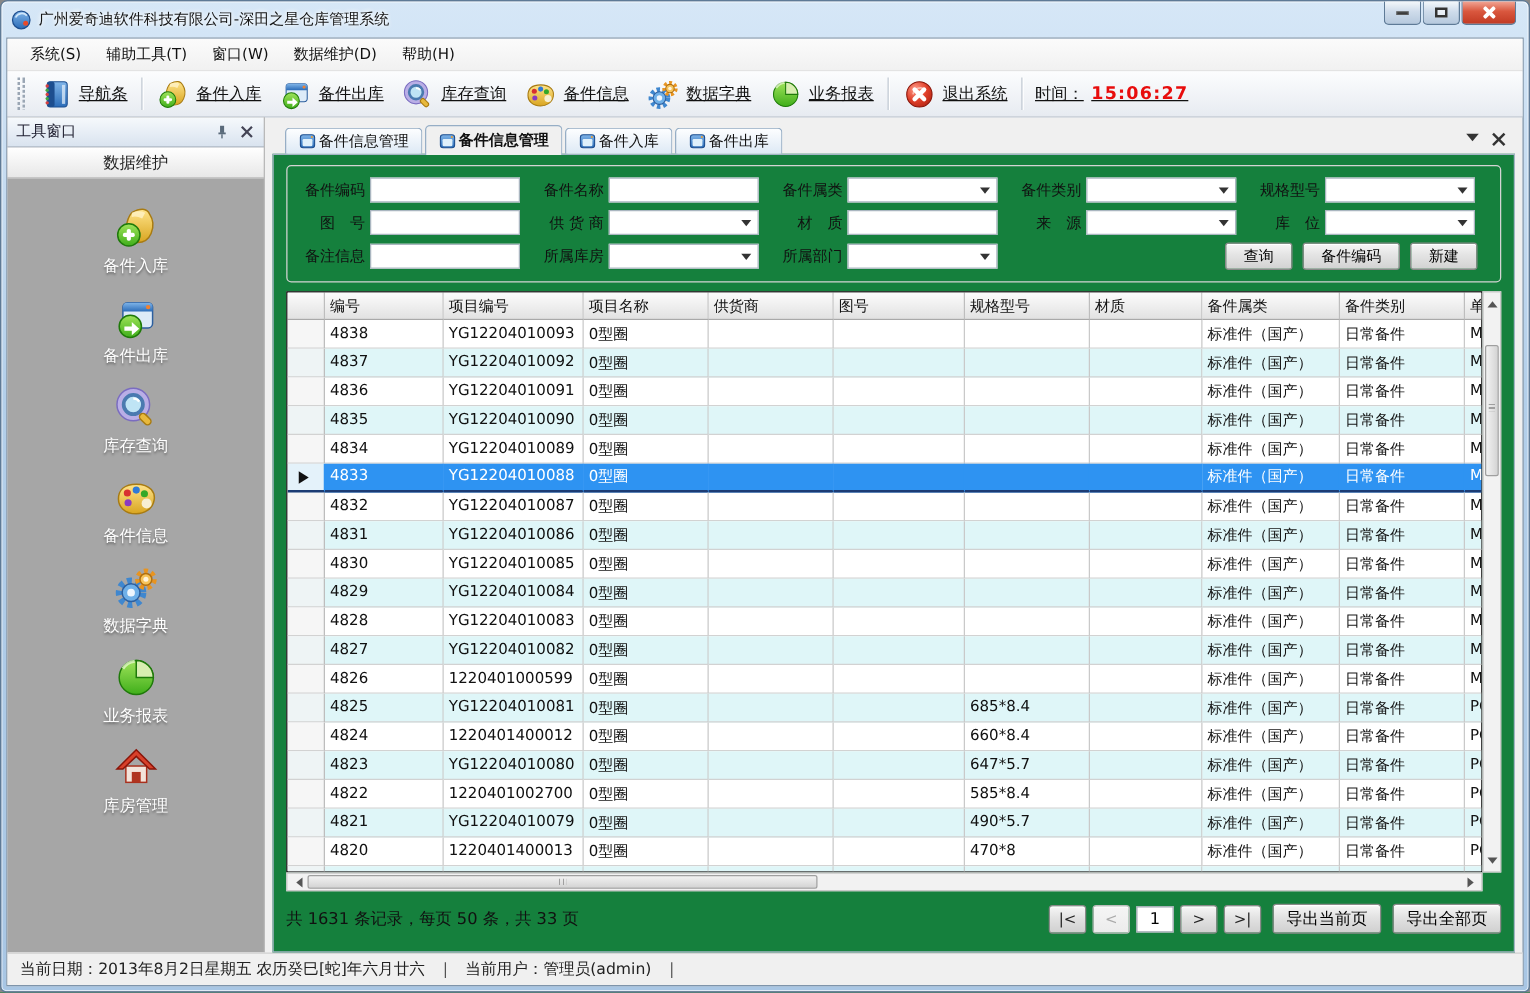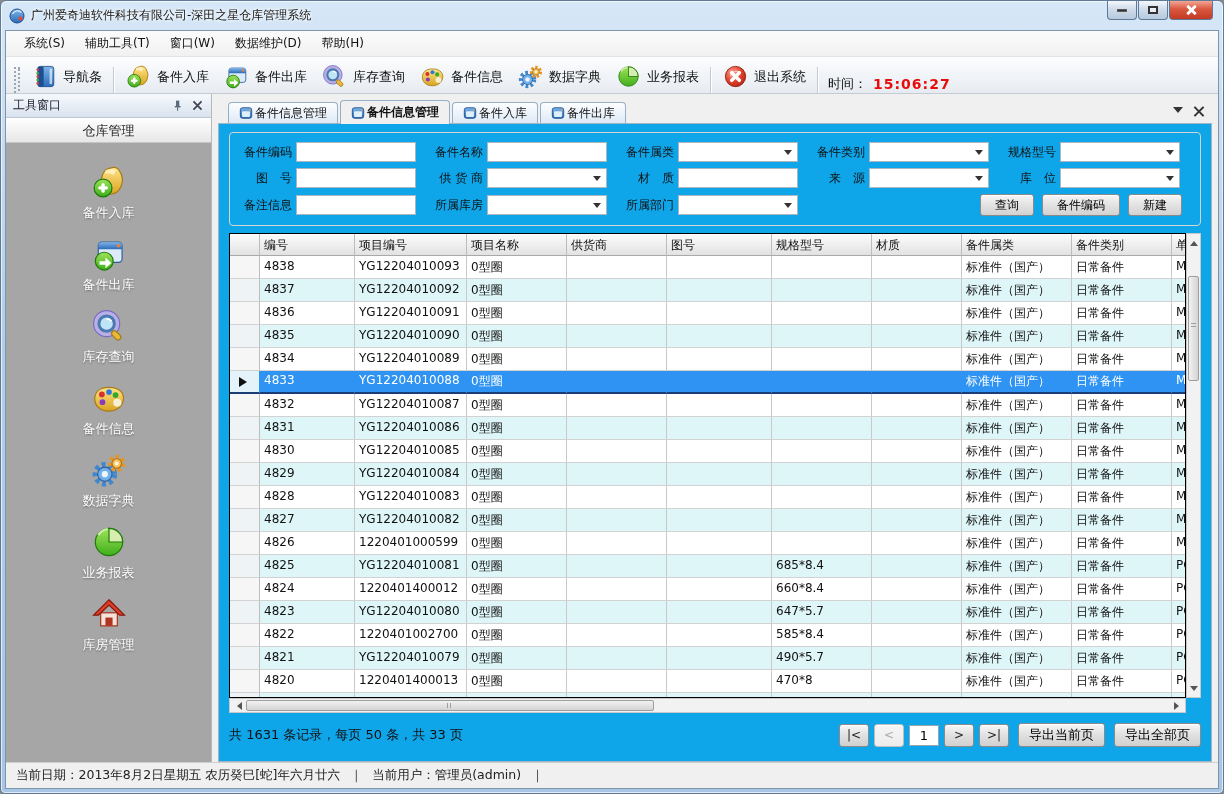--- a/index.html
+++ b/index.html
@@ -21,21 +21,21 @@
   .glyph-x { position:relative; width:12px; height:10px; }
   .glyph-x::before,.glyph-x::after { content:""; position:absolute; left:5px; top:-1px; width:3px; height:12px; background:#fff; border-radius:1px; }
   .glyph-x::before { transform:rotate(45deg); } .glyph-x::after { transform:rotate(-45deg); }
 
   .client { position:absolute; left:4px; right:4px; top:29px; bottom:4px; background:#f0f0f0;
     border:1px solid #7e94aa; display:flex; flex-direction:column; }
 
   
   .menubar { height:26px; background:linear-gradient(#fbfbfb,#f1f1f1); display:flex; padding-left:8px; border-bottom:1px solid #e3e3e3; }
   .menu-item { padding:4px 10px; }
-  .toolbar { height:37px; background:linear-gradient(#fcfdfe,#e7ebf1); border-bottom:1px solid #c3cbd5; display:flex; align-items:flex-end; padding:0 4px; }
+  .toolbar { height:37px; background:linear-gradient(#fcfdfe,#e7ebf1); border-bottom:1px solid #c3cbd5; display:flex; align-items:center; padding:0 4px;text-decoration:underline; }
   .grip { width:6px; height:26px; margin:0 4px; background:repeating-linear-gradient(#9aa6b4 0 2px,transparent 2px 4px),repeating-linear-gradient(#9aa6b4 0 2px,transparent 2px 4px); background-size:2px 100%,2px 100%; background-position:0 0,4px 2px; background-repeat:repeat-y; }
   .tool-btn { display:flex; align-items:center; gap:5px; padding:3px 7px; font-size:13px; border-radius:3px; }
   .tool-btn svg { width:27px; height:27px; }
   .tsep { width:1px; height:26px; background:#c2cad3; margin:0 4px; box-shadow:1px 0 0 #fff; }
   .time-wrap { display:flex; align-items:center; gap:6px; padding-left:6px; font-size:13px; }
   .time-value { color:#e80c0c; font-weight:bold; letter-spacing:1px; font-size:14px; }
 
   
   .main { flex:1; display:flex; min-height:0; }
   .sidebar { width:206px; display:flex; flex-direction:column; border-right:1px solid #b9b9b9; background:#a6a6a6; }
@@ -54,21 +54,21 @@
   .tab { height:21px; display:flex; align-items:center; gap:2px; padding:0 10px; margin-right:2px;
     background:linear-gradient(#fdfeff,#dde9f5); border:1px solid #96aec6; border-bottom:none; border-radius:4px 4px 0 0; font-size:12px; }
   .tab svg { width:14px; height:14px; }
   .tab.active { background:#f0f0f0; font-weight:bold; height:24px; margin-bottom:-1px; }
   .tabbar-tools { margin-left:auto; display:flex; align-items:center; gap:10px; padding:0 8px 5px 0; }
   .tri-down { width:0; height:0; border:5px solid transparent; border-top:6px solid #333; margin-top:5px; }
   .x-small { position:relative; width:11px; height:11px; }
   .x-small::before,.x-small::after { content:""; position:absolute; left:5px; top:0; width:2px; height:13px; background:#333; }
   .x-small::before { transform:rotate(45deg); } .x-small::after { transform:rotate(-45deg); }
 
-  .tabpage { flex:1; border:1px solid #a3b4c5; background:#0ea5e9; position:relative; z-index:1; overflow:hidden; }
+  .tabpage { flex:1; border:1px solid #a3b4c5; background:#15803d; position:relative; z-index:1; overflow:hidden; }
 
   
   .filterbox { margin:8px 10px 0 10px; border:1px solid #d4d4d4; border-radius:4px; padding:9px 6px 9px 4px;
     display:grid; grid-template-columns:repeat(5,184px); column-gap:7px; row-gap:6px; }
   .field { display:flex; align-items:center; }
   .field label { width:58px; text-align:right; margin-right:4px; white-space:pre; }
   .tbox { width:120px; height:20px; border:1px solid #aab6c0; background:#fff; font:inherit; padding:0 3px; }
   .combo { width:120px; height:20px; border:1px solid #aab6c0; background:#fff; position:relative; }
   .combo .arr { position:absolute; right:5px; top:7px; width:0; height:0; border:4px solid transparent; border-top:5px solid #333; }
   .fbuttons { grid-column:5; display:flex; gap:8px; justify-content:flex-end; align-items:flex-start; width:370px; margin-left:-186px; }
@@ -313,21 +313,21 @@
         <div class="sb-caption">
           <span>工具窗口</span>
           <span class="sp"></span>
           <svg>
               <use href="#i-pin"></use>
             </svg>
           <svg viewBox="0 0 16 16" width="13" height="13">
               <path d="M3 3 L13 13 M13 3 L3 13" stroke="#445" stroke-width="2.2"></path>
             </svg>
         </div>
-        <div class="sb-group-title">仓库管理</div>
+        <div class="sb-group-title">数据维护</div>
         <div class="sb-body">
           <div class="sb-item">
             <svg>
                 <use href="#i-bagplus"></use>
               </svg>
             <span>备件入库</span>
           </div>
           <div class="sb-item">
             <svg>
                 <use href="#i-winarrow"></use>

